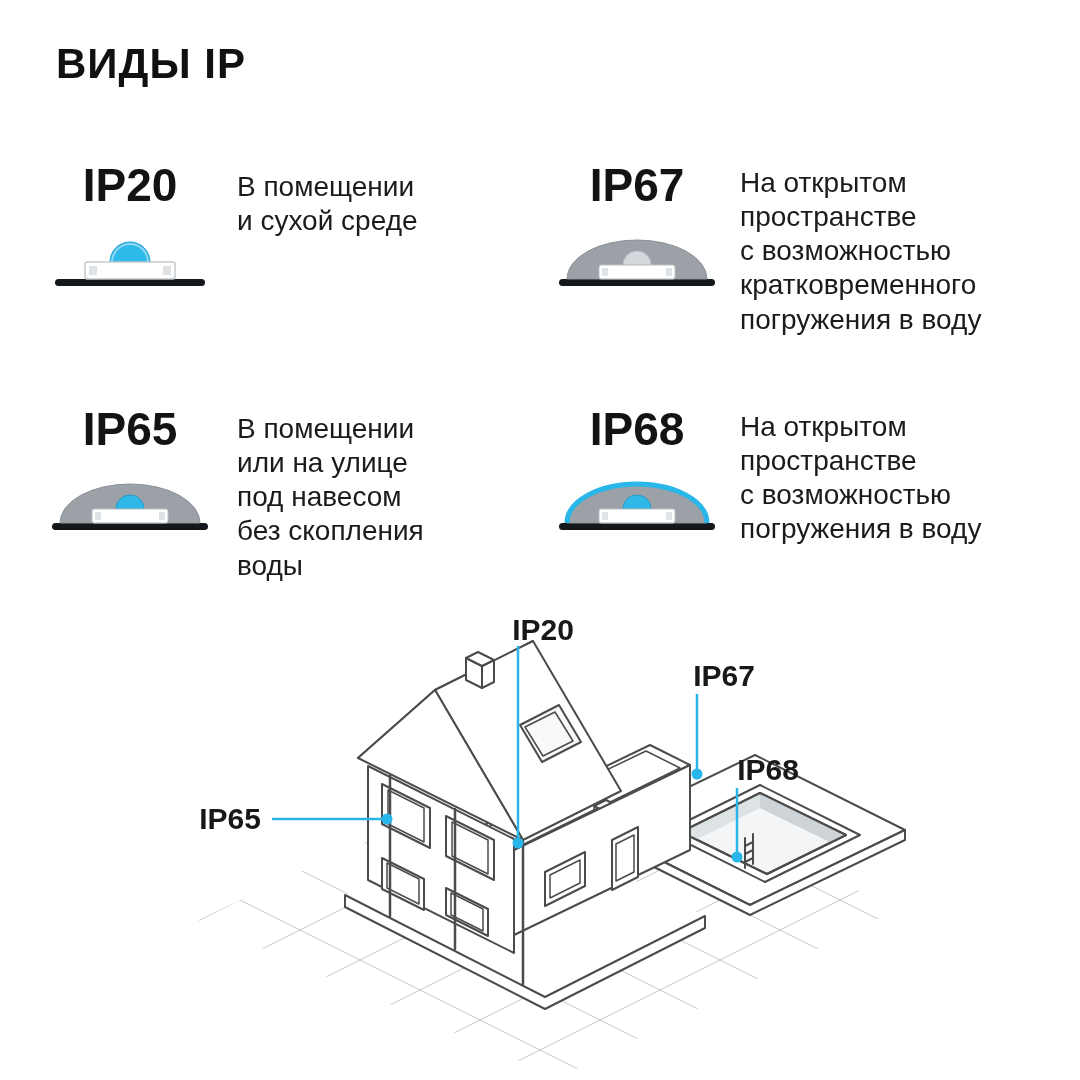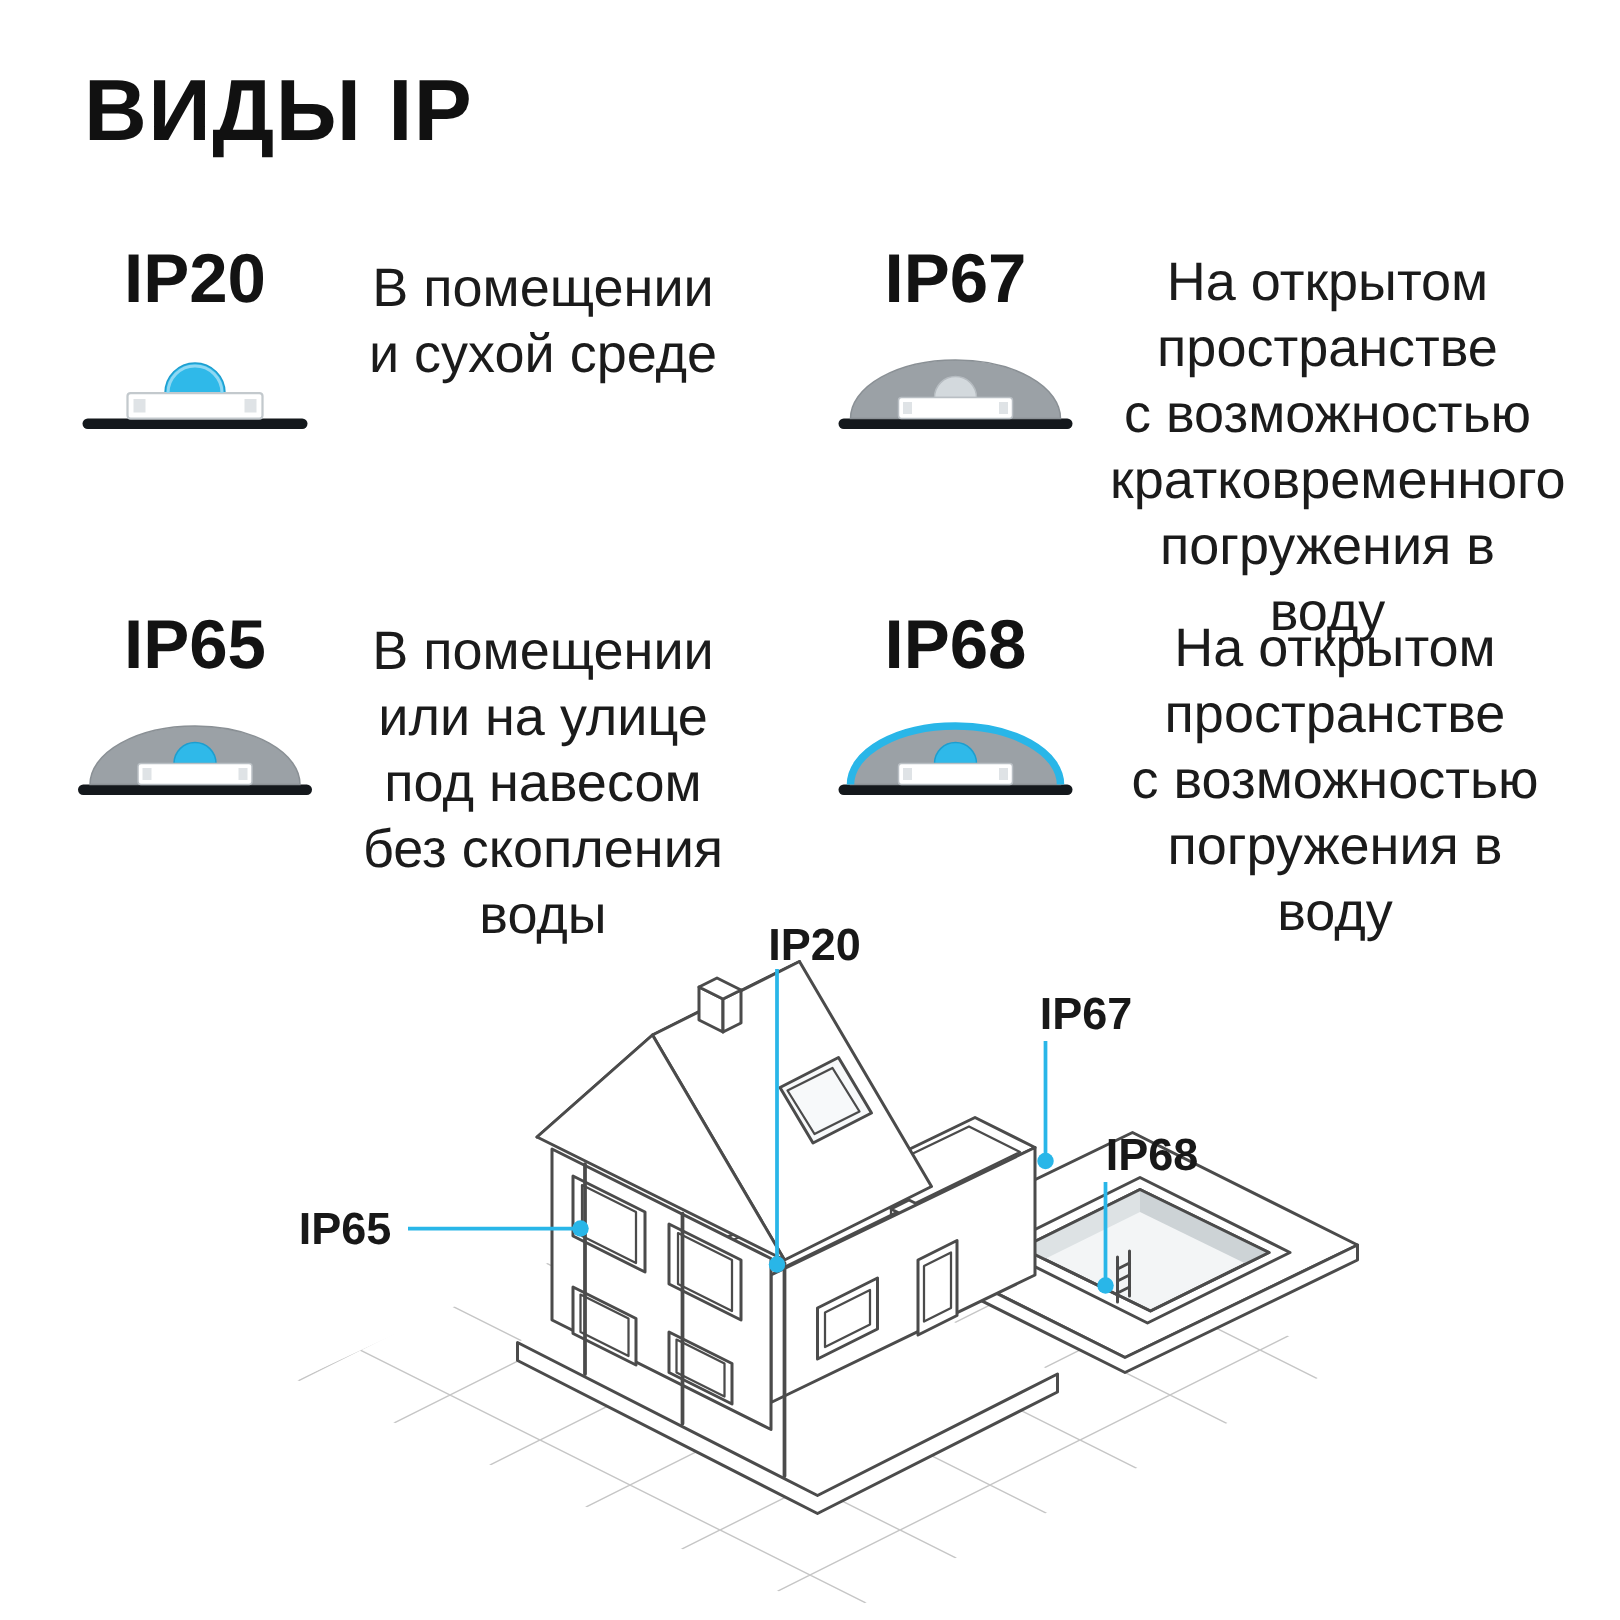--- a/index.html
+++ b/index.html
@@ -2,36 +2,35 @@
 <html><head>
 <meta charset="utf-8">
 <style>
   html,body{margin:0;padding:0;}
   body{
     width:1080px;height:1080px;position:relative;background:#ffffff;
     font-family:"Liberation Sans","DejaVu Sans",sans-serif;color:#161616;
     overflow:hidden;
   }
   .page-title{
-    position:absolute;left:56px;top:40px;font-size:58px;font-weight:800;
+    position:absolute;left:56px;top:40px;font-size:42px;font-weight:800;
     letter-spacing:1px;color:#111;
   }
   .entry{position:absolute;width:170px;}
   .entry .code{
     width:170px;text-align:center;font-size:46px;font-weight:800;color:#131313;
   }
   .entry .icon{display:block;margin:16px auto 0 auto;}
   #entry-ip20{left:45px;top:158px;}
   #entry-ip67{left:552px;top:158px;}
   #entry-ip65{left:45px;top:402px;}
   #entry-ip68{left:552px;top:402px;}
   .desc{
-    position:absolute;font-size:36px;line-height:1.22;color:#1b1b1b;
+    position:absolute;font-size:28px;line-height:1.22;color:#1b1b1b;
     white-space:pre-line;
-    text-align:center;
   }
   #desc-ip20{left:237px;top:170px;width:250px;}
   #desc-ip67{left:740px;top:166px;width:290px;}
   #desc-ip65{left:237px;top:412px;width:250px;}
   #desc-ip68{left:740px;top:410px;width:300px;}
   .scene{position:absolute;left:0;top:600px;width:1080px;height:480px;}
   .scene text{font-family:"Liberation Sans","DejaVu Sans",sans-serif;font-weight:bold;font-size:30px;fill:#181818;}
 </style>
 </head>
 <body>

